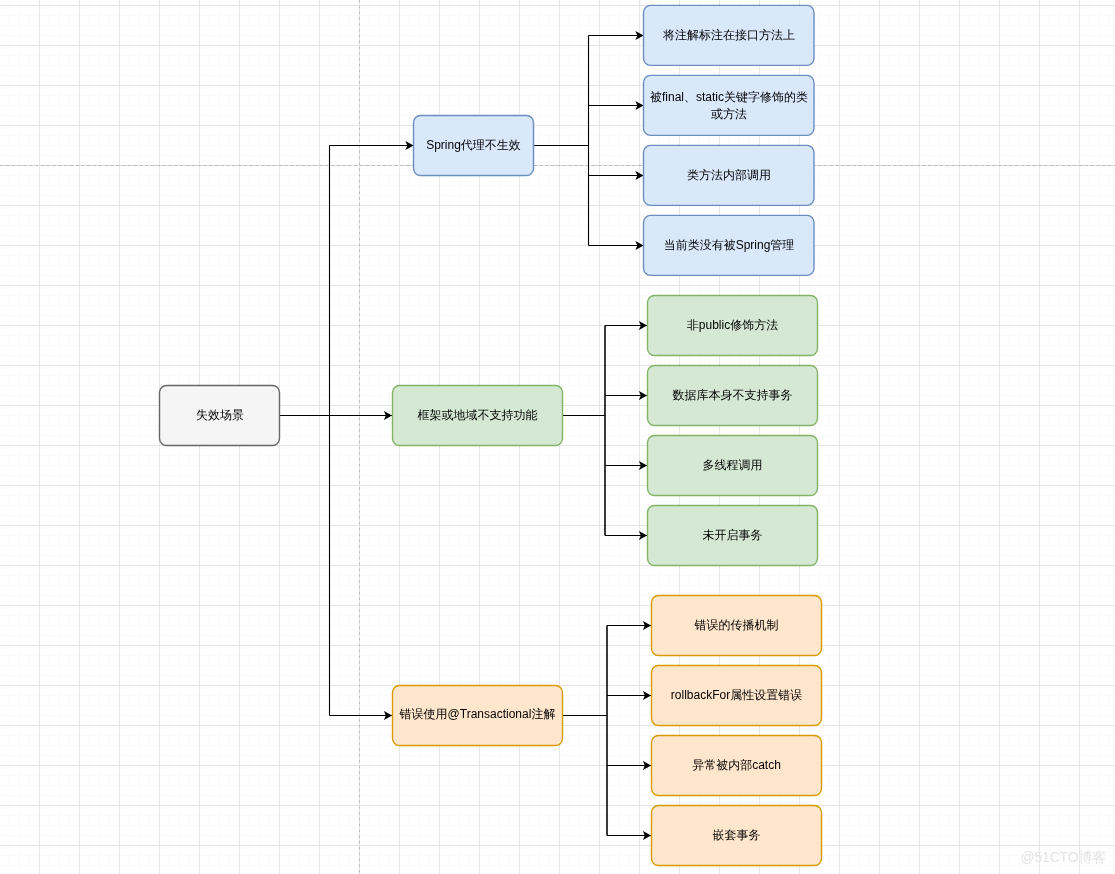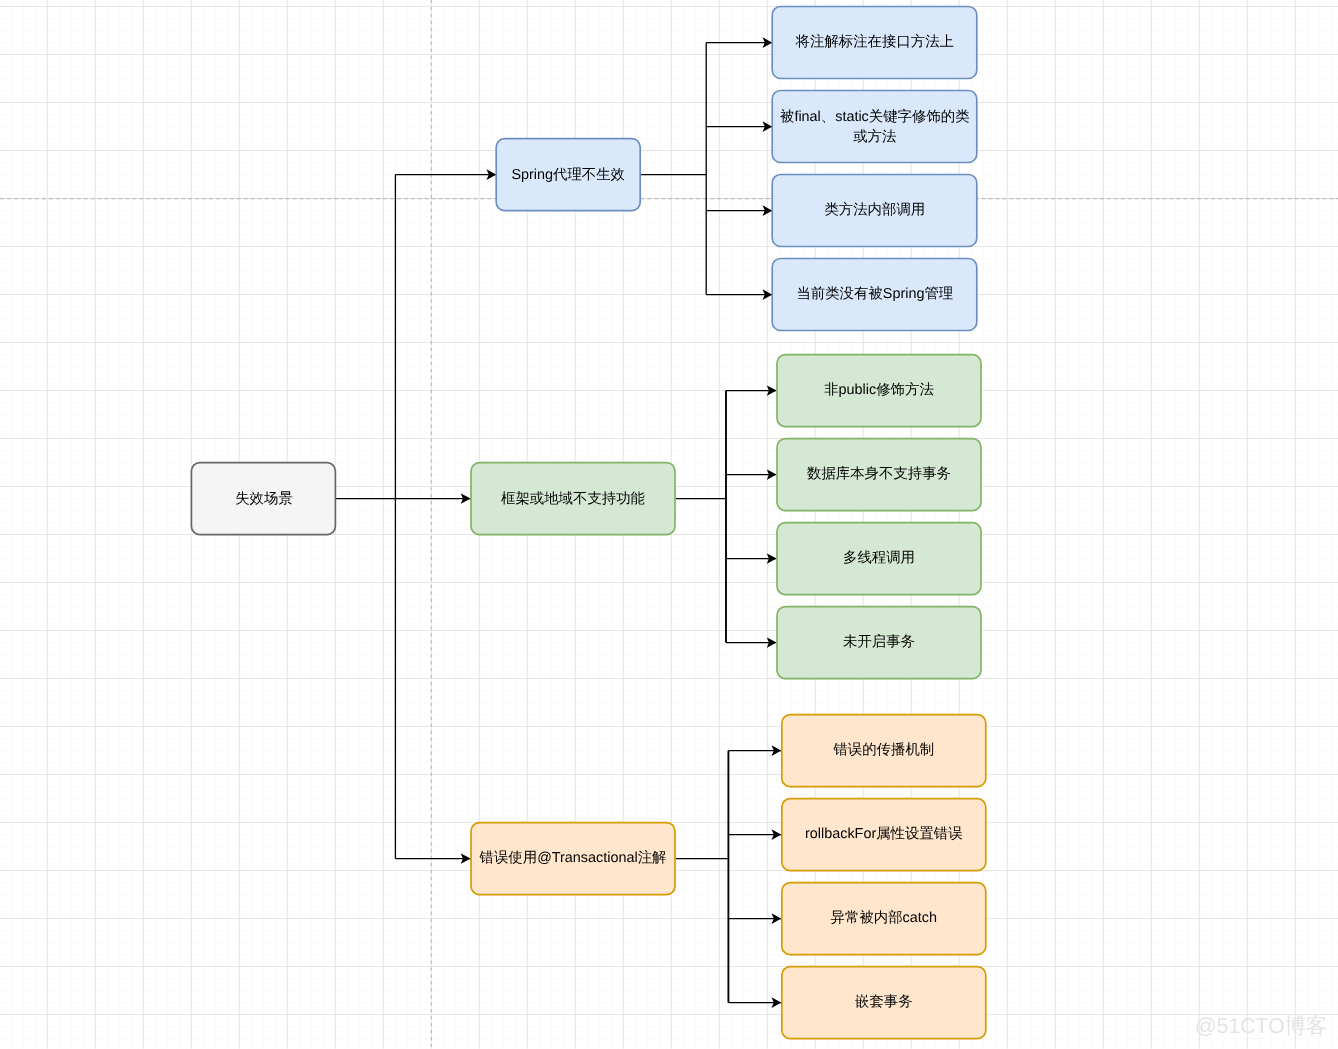--- a/index.html
+++ b/index.html
@@ -14,21 +14,21 @@
     background-image:
       linear-gradient(to right, #e6e6e6 1px, transparent 1px),
       linear-gradient(to bottom, #e6e6e6 1px, transparent 1px),
       linear-gradient(to right, #fafafa 1px, transparent 1px),
       linear-gradient(to bottom, #fafafa 1px, transparent 1px);
     background-size:40px 40px,40px 40px,10px 10px,10px 10px;
     background-position:39px 0, 0 5px, 9px 0, 0 5px;
   }
   svg.diagram{position:absolute;left:0;top:0;width:1115px;height:874px;}
   .node-text{font-size:12px;fill:#000;text-anchor:middle;dominant-baseline:middle;}
-  .wm{position:absolute;right:9px;bottom:7px;font-size:18px;color:#e4e4e4;letter-spacing:-0.2px;}
+  .wm{position:absolute;right:9px;bottom:7px;font-size:14px;color:#e4e4e4;letter-spacing:-0.2px;}
 </style>
 </head>
 <body>
 
 <div id="canvas">
   <div class="grid"></div>
   <svg class="diagram" viewBox="0 0 1115 874">
     <defs>
       <marker id="arrow" viewBox="0 0 8.2 9" refX="8.1" refY="4.5" markerWidth="8.2" markerHeight="9" orient="auto" markerUnits="userSpaceOnUse">
         <path d="M 0 0 L 8.2 4.5 L 0 9 L 1.9 4.5 Z" fill="#000"></path>

